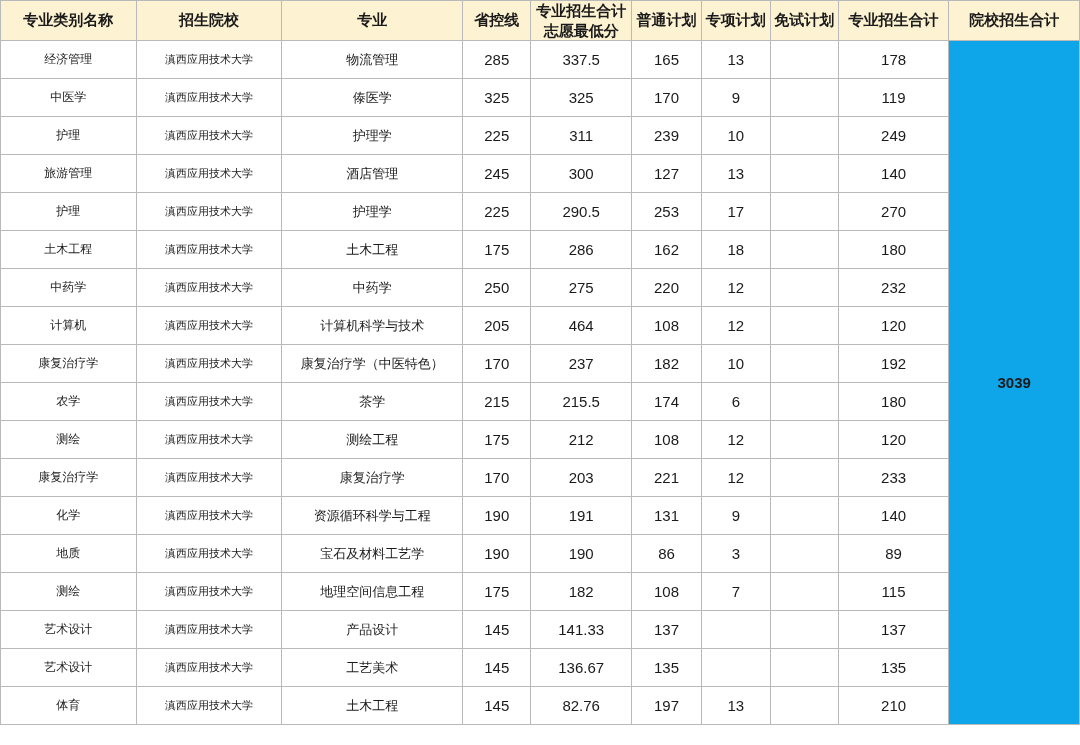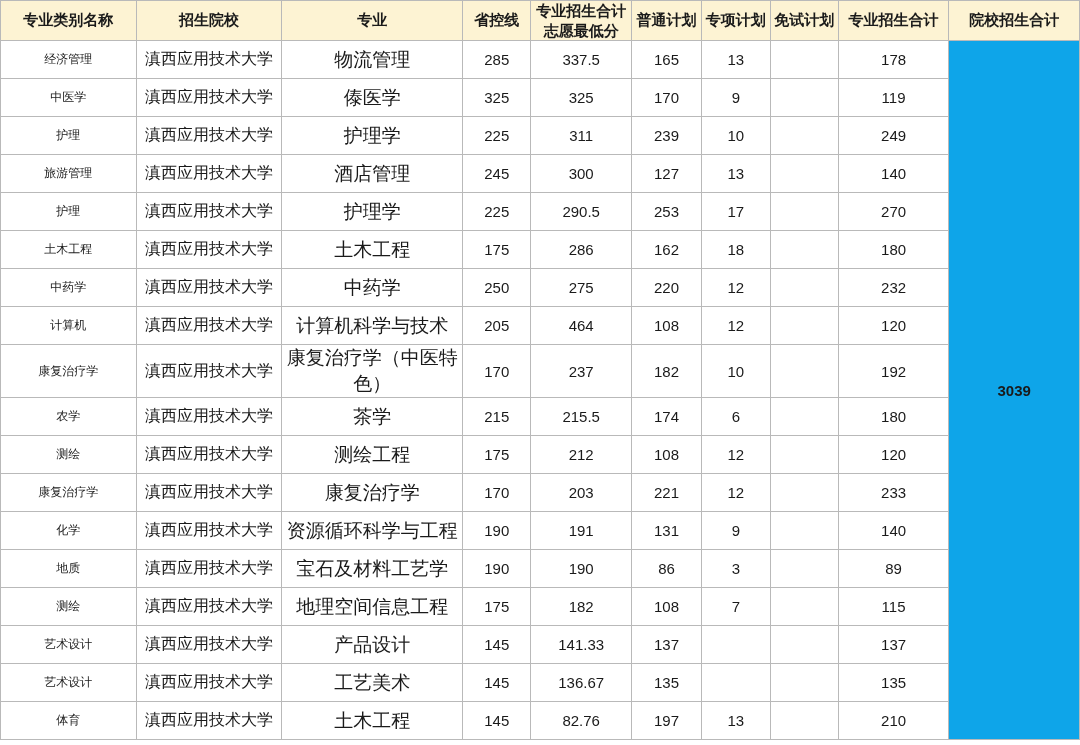--- a/index.html
+++ b/index.html
@@ -42,22 +42,22 @@
   .col-major    { width: 180px; }
   .col-line     { width: 68px; }
   .col-score    { width: 100px; }
   .col-normal   { width: 70px; }
   .col-special  { width: 68px; }
   .col-exempt   { width: 68px; }
   .col-majortot { width: 110px; }
   .col-schooltot{ width: 130px; }
 
   tbody td.cat   { font-size: 12px; }
-  tbody td.school{ font-size: 16px; }
-  tbody td.major { font-size: 19px; }
+  tbody td.school{ font-size: 11px; }
+  tbody td.major { font-size: 13px; }
   tbody td.num   { font-size: 15px; }
 
   td.school-total {
     background: #0ea5e9;
     color: #c00000;
     font-weight: bold;
     font-size: 20px;
     vertical-align: middle;
   }
   .hdr-two-line { display: block; line-height: 1.3; }

